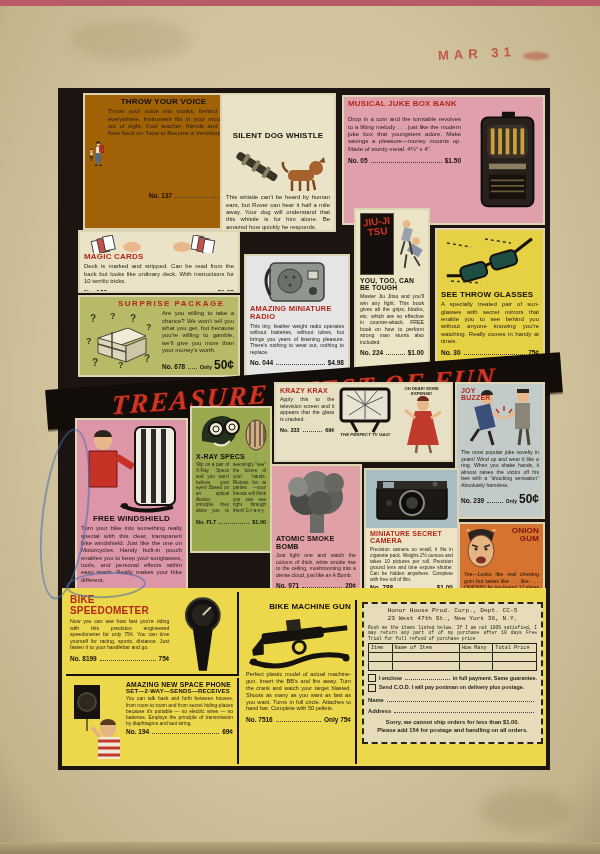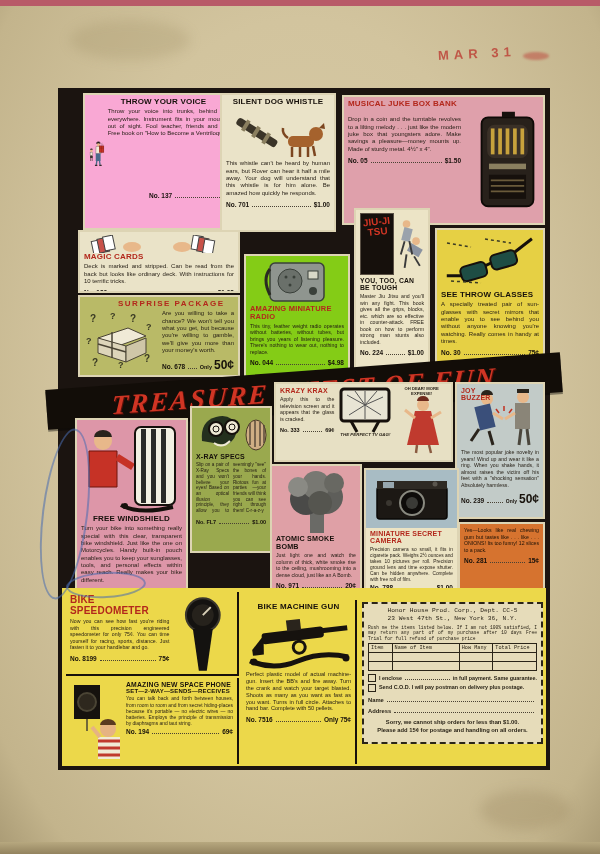--- a/index.html
+++ b/index.html
@@ -64,21 +64,21 @@
 
 <div class="page">
   <div class="edge-top"></div>
   <div class="stain" style="left:70px;top:20px;width:120px;height:40px;background:rgba(140,120,80,.18);"></div>
   <div class="stain" style="left:480px;top:790px;width:90px;height:40px;background:rgba(120,100,60,.18);"></div>
   <div class="stamp">MAR 31</div>
   <div class="stamp-smudge"></div>
 
   <div class="frame">
 
-    <div class="ad bordered" style="left:25px;top:5px;width:161px;height:137px;background:#f9a8d4;">
+    <div class="ad bordered" style="left:25px;top:5px;width:161px;height:137px;background:#a16207;">
       <div class="title t-black" style="text-align:center;">THROW YOUR VOICE</div>
       <div style="display:flex;">
         <svg class="illu" width="58" height="92" viewBox="0 0 58 92">
           <circle cx="9" cy="34" r="5" fill="#e8b88a"></circle>
             <path d="M4,30 a5,4 0 0 1 10,0" fill="#2a241c"></path>
           <rect x="4" y="39" width="10" height="13" fill="#f2ecd8" stroke="#2a241c" stroke-width="1"></rect>
           <rect x="4" y="52" width="10" height="9" fill="#3a362e"></rect>
           <line x1="6" y1="61" x2="6" y2="72" stroke="#2a241c" stroke-width="2"></line>
             <line x1="12" y1="61" x2="12" y2="72" stroke="#2a241c" stroke-width="2"></line>
           <rect x="27" y="3" width="15" height="5" fill="#1c1712"></rect>
@@ -99,21 +99,21 @@
         <div class="body-text" style="margin-left:3px;">Throw your voice into trunks, behind doors, everywhere. Instrument fits in your mouth and out of sight. Fool teacher, friends and family. Free book on "How to Become a Ventriloquist."</div>
       </div>
       <div class="price-line" style="margin-left:60px;margin-top:-8px;">
         <span>No. 137</span>
         <span class="leader"></span>
         <span>25¢</span>
       </div>
     </div>
 
     <div class="ad bordered" style="left:162px;top:5px;width:116px;height:139px;background:#eae3c8;">
-      <div class="title t-black" style="text-align:center;">SILENT DOG WHISTLE</div>
+      <div class="title t-black" style="text-align:center;margin-top:34px;">SILENT DOG WHISTLE</div>
       <svg class="illu" width="106" height="52" viewBox="0 0 106 52">
         <g transform="rotate(32 30 24)">
           <rect x="8" y="20" width="46" height="8" rx="3" fill="#3a3428"></rect>
           <rect x="16" y="18" width="4" height="12" fill="#8a7f5f"></rect>
             <rect x="28" y="18" width="4" height="12" fill="#8a7f5f"></rect>
             <rect x="40" y="18" width="4" height="12" fill="#8a7f5f"></rect>
         </g>
         <rect x="62" y="28" width="26" height="11" rx="5" fill="#a5622d"></rect>
         <circle cx="90" cy="26" r="7" fill="#a5622d"></circle>
           <path d="M93,20 l5,-5 l1,6 z" fill="#7c4620"></path>
@@ -209,21 +209,21 @@
           <div class="price-line">
             <span>No. 678</span>
             <span class="leader"></span>
             <span style="font-size:5.5px;margin-right:2px;">Only</span>
             <span class="big-price">50¢</span>
           </div>
         </div>
       </div>
     </div>
 
-    <div class="ad bordered" style="left:186px;top:166px;width:106px;height:124px;background:#84cc16;">
+    <div class="ad bordered" style="left:186px;top:166px;width:106px;height:124px;background:#e5e5e5;">
       <svg class="illu" width="96" height="46" viewBox="0 0 96 46" style="margin:0 auto;">
         <rect x="20" y="4" width="54" height="38" rx="5" fill="#8f958f" stroke="#3a403a" stroke-width="1.5"></rect>
         <circle cx="40" cy="22" r="12" fill="#6a706a" stroke="#3a403a" stroke-width="1"></circle>
         <circle cx="36" cy="18" r="1.5" fill="#3a403a"></circle>
           <circle cx="44" cy="18" r="1.5" fill="#3a403a"></circle>
           <circle cx="40" cy="26" r="1.5" fill="#3a403a"></circle>
         <rect x="58" y="12" width="10" height="8" fill="#d8d8c8" stroke="#3a403a" stroke-width="1"></rect>
         <circle cx="63" cy="32" r="4" fill="#3a403a"></circle>
         <path d="M20,10 q-8,10 0,26" stroke="#2a2a22" stroke-width="3" fill="none"></path>
       </svg>
@@ -449,20 +449,32 @@
         </div>
         <div class="price-line" style="margin-top:0;">
           <span>6 Rolls Film</span>
           <span class="leader"></span>
           <span>79¢</span>
         </div>
       </div>
     </div>
 
     <div class="ad bordered" style="left:400px;top:434px;width:87px;height:90px;background:#d6732f;">
+      <div style="display:flex;gap:3px;">
+        <svg class="illu" width="34" height="44" viewBox="0 0 34 44">
+          <path d="M4,6 q13,-8 26,0 l-2,8 q-11,-5 -22,0 z" fill="#2a2420"></path>
+          <ellipse cx="17" cy="24" rx="13" ry="16" fill="#e6b383" stroke="#6e4628" stroke-width="1"></ellipse>
+          <path d="M8,18 l6,2 M26,18 l-6,2" stroke="#2a2420" stroke-width="1.5" fill="none"></path>
+          <circle cx="12" cy="22" r="1.5" fill="#2a2420"></circle>
+            <circle cx="22" cy="22" r="1.5" fill="#2a2420"></circle>
+          <ellipse cx="17" cy="33" rx="5" ry="3.5" fill="#7a3020"></ellipse>
+          <path d="M2,4 q2,-3 4,0 M28,4 q2,-3 4,0" stroke="#f0e0c0" stroke-width="1" fill="none"></path>
+        </svg>
+        <div class="title t-red" style="font-size:8px;text-align:right;flex:1;color:#7e1410;">ONION GUM</div>
+      </div>
       <div class="body-text body-sm" style="color:#1c1207;">Yes—Looks like real chewing gum but tastes like . . . like . . . ONIONS! Its too funny! 12 slices to a pack.</div>
       <div class="price-line">
         <span>No. 281</span>
         <span class="leader"></span>
         <span>15¢</span>
       </div>
     </div>
 
     <div class="yellow-panel">
 
@@ -507,21 +519,21 @@
             <div class="price-line" style="margin-top:1px;">
               <span>No. 194</span>
               <span class="leader"></span>
               <span>69¢</span>
             </div>
           </div>
         </div>
       </div>
 
       <div class="sub-ad" style="left:180px;top:12px;width:115px;height:164px;border-right:2px solid #17110b;">
-        <div class="title t-black" style="text-align:center;">BIKE MACHINE GUN</div>
+        <div class="title t-black" style="text-align:right;">BIKE MACHINE GUN</div>
         <svg class="illu" width="106" height="58" viewBox="0 0 106 58" style="margin:0 auto;">
           <path d="M4,48 Q28,58 52,48 T102,44" stroke="#16120e" stroke-width="5" fill="none"></path>
           <g transform="rotate(-7 54 24)">
             <path d="M18,18 l-13,13 v6 h11 z" fill="#16120e"></path>
             <rect x="16" y="16" width="62" height="11" rx="3" fill="#16120e"></rect>
             <rect x="76" y="18" width="26" height="5" fill="#16120e"></rect>
             <rect x="42" y="6" width="14" height="11" fill="#2a241c"></rect>
             <circle cx="52" cy="34" r="6" fill="none" stroke="#16120e" stroke-width="3"></circle>
           </g>
           <circle cx="8" cy="49" r="3.5" fill="#16120e"></circle>

